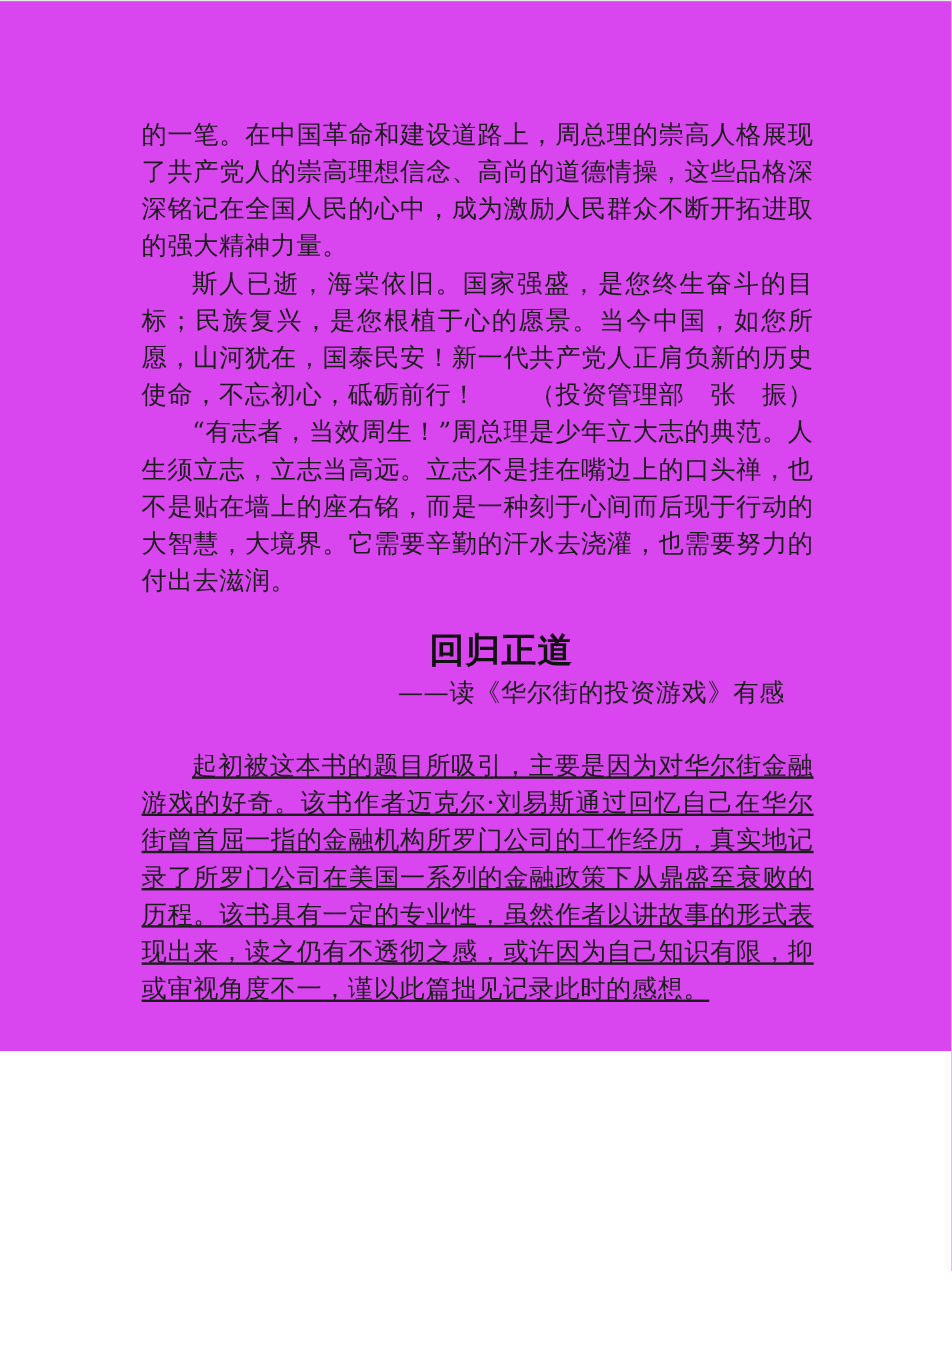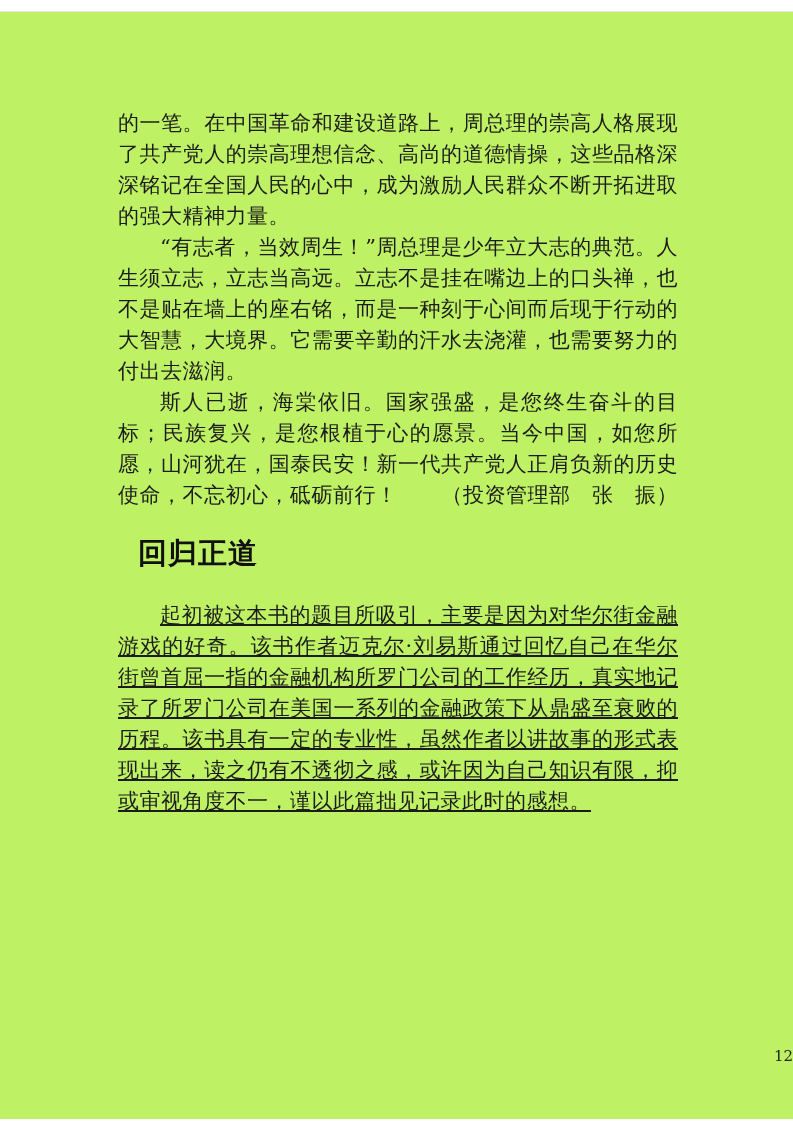--- a/index.html
+++ b/index.html
@@ -3,28 +3,27 @@
 <meta charset="utf-8">
 <style>
   html, body {
     margin: 0;
     padding: 0;
     background: #ffffff;
   }
   .page {
     position: relative;
     width: 793px;
-    height: 1108px;
-    background: #bef264;
+    height: 876px;
+    background: #d946ef;
     overflow: hidden;
     font-family: "DejaVu Serif", "Liberation Serif", serif;
     color: #1c1c1c;
     border-top: 1px solid #e9e9e9;
     box-sizing: border-box;
-    margin-top: 11px;
   }
   .content {
     position: absolute;
     left: 118px;
     top: 96px;
     width: 560px;
   }
   .para {
     margin: 0;
     font-size: 21px;
@@ -42,20 +41,21 @@
     float: right;
   }
   .article-title {
     position: relative;
     left: 20px;
     margin: 25px 0 0 0;
     font-size: 29px;
     line-height: 34px;
     font-weight: 700;
     letter-spacing: 1px;
+    text-align: center;
     color: #111111;
   }
   .article-subtitle {
     margin: 3px 0 0 0;
     padding-right: 24px;
     font-size: 21px;
     line-height: 31px;
     letter-spacing: 0.5px;
     text-align: right;
     color: #1c1c1c;
@@ -76,26 +76,27 @@
   }
 </style>
 </head>
 <body>
 
 <div class="page">
   <div class="content">
 
     <p class="para flush">的一笔。在中国革命和建设道路上，周总理的崇高人格展现了共产党人的崇高理想信念、高尚的道德情操，这些品格深深铭记在全国人民的心中，成为激励人民群众不断开拓进取的强大精神力量。</p>
 
+    <p class="para"><span>斯人已逝，海棠依旧。国家强盛，是您终生奋斗的目标；民族复兴，是您根植于心的愿景。当今中国，如您所愿，山河犹在，国泰民安！新一代共产党人正肩负新的历史使命，不忘初心，砥砺前行！</span><span class="attribution">（投资管理部　张　振）</span></p>
+
     <p class="para">“有志者，当效周生！”周总理是少年立大志的典范。人生须立志，立志当高远。立志不是挂在嘴边上的口头禅，也不是贴在墙上的座右铭，而是一种刻于心间而后现于行动的大智慧，大境界。它需要辛勤的汗水去浇灌，也需要努力的付出去滋润。</p>
-
-    <p class="para"><span>斯人已逝，海棠依旧。国家强盛，是您终生奋斗的目标；民族复兴，是您根植于心的愿景。当今中国，如您所愿，山河犹在，国泰民安！新一代共产党人正肩负新的历史使命，不忘初心，砥砺前行！</span><span class="attribution">（投资管理部　张　振）</span></p>
 
     <h1 class="article-title">回归正道</h1>
 
+    <div class="article-subtitle">——读《华尔街的投资游戏》有感</div>
 
     <p class="para lead-gap">起初被这本书的题目所吸引，主要是因为对华尔街金融游戏的好奇。该书作者迈克尔·刘易斯通过回忆自己在华尔街曾首屈一指的金融机构所罗门公司的工作经历，真实地记录了所罗门公司在美国一系列的金融政策下从鼎盛至衰败的历程。该书具有一定的专业性，虽然作者以讲故事的形式表现出来，读之仍有不透彻之感，或许因为自己知识有限，抑或审视角度不一，谨以此篇拙见记录此时的感想。</p>
 
 
   </div>
 
   <div class="page-number">12</div>
 </div>
 
 </body></html>

